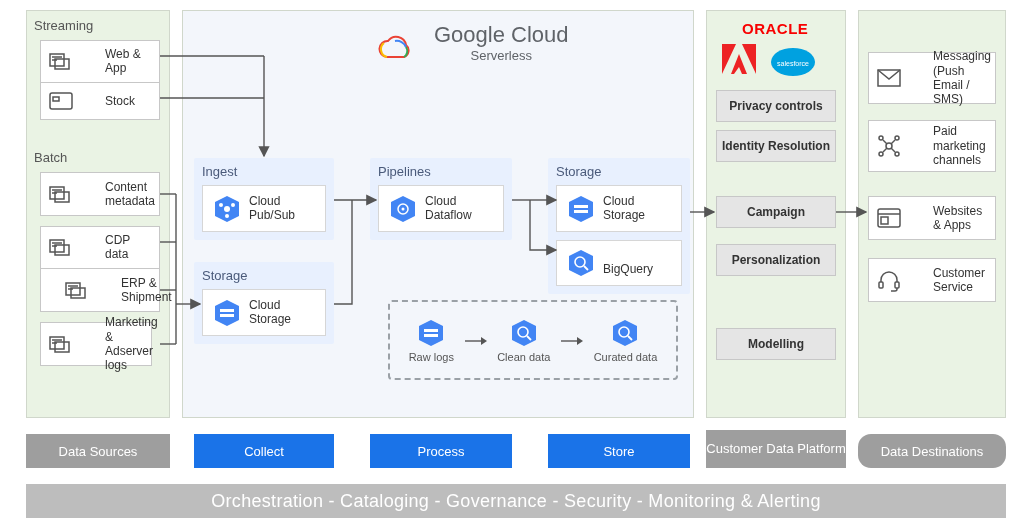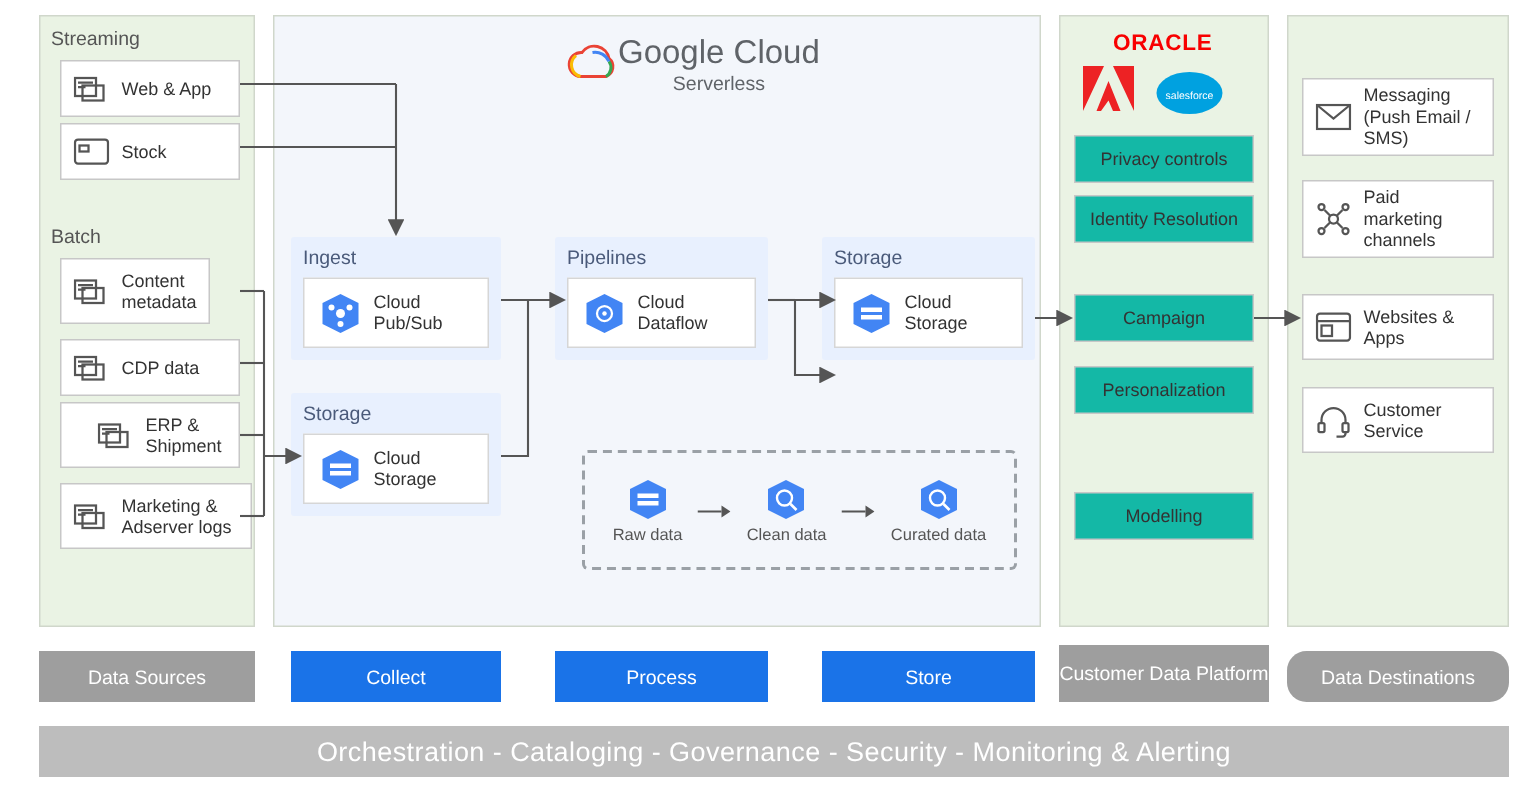--- a/index.html
+++ b/index.html
@@ -9,33 +9,33 @@
   
   .col-bg { position: absolute; top: 10px; height: 408px; border: 1px solid #d0d7cb; }
   .col-green { background: #eaf3e4; }
   .col-blue  { background: #f3f6fb; }
 
   
   .sect-title { font-weight: 400; font-size: 13px; color: #555; }
 
   
   .src-box { position: absolute; background: #fff; border: 1px solid #c7c7c7; display: flex; align-items: center; gap: 8px; padding: 6px 8px; }
-  .src-box .lbl { font-size: 12px; line-height: 1.2; }
+  .src-box .lbl { font-size: 12px; line-height: 1.2; margin-left: 24px; }
   .icon-24 { width: 24px; height: 24px; flex: 0 0 24px; display: flex; align-items: center; justify-content: center; }
 
   
   .gcp-group { position: absolute; background: #e8f0fe; border-radius: 2px; padding: 6px 8px 8px 8px; }
   .gcp-group > .gtitle { font-size: 13px; color: #4a5a7a; margin-bottom: 6px; }
   .gcp-box { background: #fff; border: 1px solid #d6d6d6; display: flex; align-items: flex-end; gap: 8px; padding: 8px 10px; }
   .gcp-box + .gcp-box { margin-top: 8px; }
   .hex { width: 28px; height: 28px; flex: 0 0 28px; }
   .gcp-box .lbl { font-size: 12px; line-height: 1.2; }
 
   
-  .cdp-box { position: absolute; background: #14b8a6; border: 1px solid #c7c7c7; text-align: center; font-size: 12px; padding: 8px 4px; }
+  .cdp-box { position: absolute; background: #e5e5e5; border: 1px solid #c7c7c7; text-align: center; font-size: 12px; padding: 8px 4px; font-weight: bold; }
 
   
   .stages { position: absolute; border: 2px dashed #9aa0a6; border-radius: 4px; display: flex; align-items: center; justify-content: space-evenly; padding: 8px 8px 6px 8px; background: #f3f6fb; }
   .stage-item { display: flex; flex-direction: column; align-items: center; gap: 4px; }
   .stage-item .lbl { font-size: 11px; color: #555; }
 
   
   .bar { position: absolute; height: 34px; display: flex; align-items: center; justify-content: center; font-size: 13px; color: #fff; }
   .bar-grey { background: #9e9e9e; }
   .bar-blue { background: #1a73e8; }
@@ -43,21 +43,21 @@
 
   
   .ic { stroke: #555; stroke-width: 1.5; fill: none; }
 
   
   svg.wires { position: absolute; top: 0; left: 0; pointer-events: none; }
   .wire { stroke: #555; stroke-width: 1.4; fill: none; }
   .arrowhead { fill: #555; }
 
   
-  .brand { position: absolute; display: flex; align-items: center; gap: 0; }
+  .brand { position: absolute; display: flex; align-items: flex-end; gap: 22px; }
   .brand .t1 { font-size: 22px; color: #5f6368; }
   .brand .t2 { font-size: 13px; color: #5f6368; }
 
   .oracle { position: absolute; font-family: Arial; font-weight: 700; color: #f80000; letter-spacing: .5px; font-size: 15px; }
 </style>
 </head>
 <body>
 
 <div class="canvas">
 
@@ -97,21 +97,21 @@
       <svg width="24" height="18" viewBox="0 0 24 18">
           <rect class="ic" x="1" y="1" width="22" height="16" rx="2"></rect>
           <rect class="ic" x="4" y="5" width="6" height="4"></rect>
         </svg>
     </span>
     <span class="lbl">Stock</span>
   </div>
 
   <div class="sect-title" style="position:absolute; left:34px; top:150px;">Batch</div>
 
-  <div class="src-box" style="left:40px; top:172px; width:100px; height:44px;">
+  <div class="src-box" style="left:40px; top:172px; width:120px; height:44px;">
     <span class="icon-24">
       <svg width="24" height="20" viewBox="0 0 24 20">
           <rect class="ic" x="1" y="3" width="14" height="12"></rect>
           <rect class="ic" x="6" y="8" width="14" height="10"></rect>
           <line class="ic" x1="3" y1="6" x2="13" y2="6"></line>
           <line class="ic" x1="3" y1="9" x2="8" y2="9"></line>
         </svg>
     </span>
     <span class="lbl">Content metadata</span>
   </div>
@@ -130,21 +130,21 @@
     <span class="icon-24">
       <svg width="24" height="20" viewBox="0 0 24 20">
           <rect class="ic" x="1" y="3" width="14" height="12"></rect>
           <rect class="ic" x="6" y="8" width="14" height="10"></rect>
           <line class="ic" x1="3" y1="6" x2="13" y2="6"></line>
           <line class="ic" x1="3" y1="9" x2="8" y2="9"></line>
         </svg>
     </span>
     <span class="lbl">ERP &amp; Shipment</span>
   </div>
-  <div class="src-box" style="left:40px; top:322px; width:128px; height:44px;">
+  <div class="src-box" style="left:40px; top:322px; width:112px; height:44px;">
     <span class="icon-24">
       <svg width="24" height="20" viewBox="0 0 24 20">
           <rect class="ic" x="1" y="3" width="14" height="12"></rect>
           <rect class="ic" x="6" y="8" width="14" height="10"></rect>
           <line class="ic" x1="3" y1="6" x2="13" y2="6"></line>
           <line class="ic" x1="3" y1="9" x2="8" y2="9"></line>
         </svg>
     </span>
     <span class="lbl">Marketing &amp; Adserver logs</span>
   </div>
@@ -189,30 +189,38 @@
   <div class="gcp-group" style="left:548px; top:158px; width:142px;">
     <div class="gtitle">Storage</div>
     <div class="gcp-box">
       <svg class="hex" viewBox="0 0 28 28">
           <polygon points="14,1 26,7 26,21 14,27 2,21 2,7" fill="#4285f4"></polygon>
           <rect x="7" y="10" width="14" height="3" fill="#fff"></rect>
           <rect x="7" y="15" width="14" height="3" fill="#fff"></rect>
         </svg>
       <span class="lbl">Cloud Storage</span>
     </div>
+    <div class="gcp-box">
+      <svg class="hex" viewBox="0 0 28 28">
+          <polygon points="14,1 26,7 26,21 14,27 2,21 2,7" fill="#4285f4"></polygon>
+          <circle cx="13" cy="13" r="5" fill="none" stroke="#fff" stroke-width="1.6"></circle>
+          <line x1="17" y1="17" x2="21" y2="21" stroke="#fff" stroke-width="1.8"></line>
+        </svg>
+      <span class="lbl">BigQuery</span>
+    </div>
   </div>
 
   <div class="stages" style="left:388px; top:300px; width:290px; height:80px;">
     <div class="stage-item">
       <svg class="hex" viewBox="0 0 28 28">
           <polygon points="14,1 26,7 26,21 14,27 2,21 2,7" fill="#4285f4"></polygon>
           <rect x="7" y="10" width="14" height="3" fill="#fff"></rect>
           <rect x="7" y="15" width="14" height="3" fill="#fff"></rect>
         </svg>
-      <span class="lbl">Raw data</span>
+      <span class="lbl">Raw logs</span>
     </div>
     <svg width="22" height="12">
         <line x1="0" y1="6" x2="16" y2="6" class="wire"></line>
         <polygon points="16,2 22,6 16,10" class="arrowhead"></polygon>
       </svg>
     <div class="stage-item">
       <svg class="hex" viewBox="0 0 28 28">
           <polygon points="14,1 26,7 26,21 14,27 2,21 2,7" fill="#4285f4"></polygon>
           <circle cx="13" cy="13" r="5" fill="none" stroke="#fff" stroke-width="1.6"></circle>
           <line x1="17" y1="17" x2="21" y2="21" stroke="#fff" stroke-width="1.8"></line>

